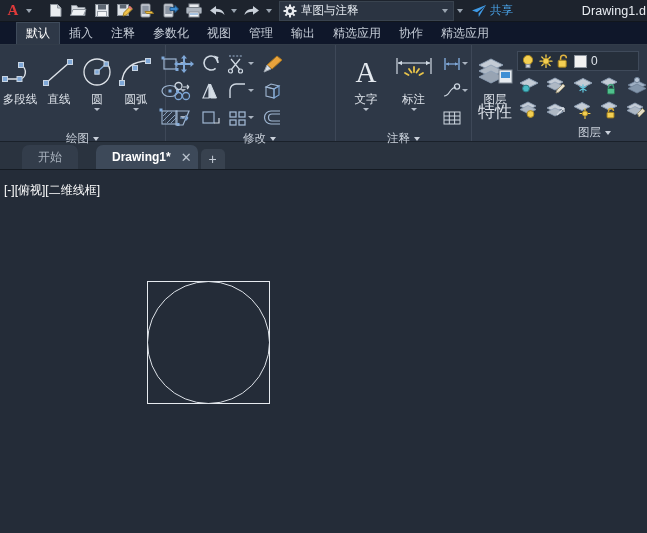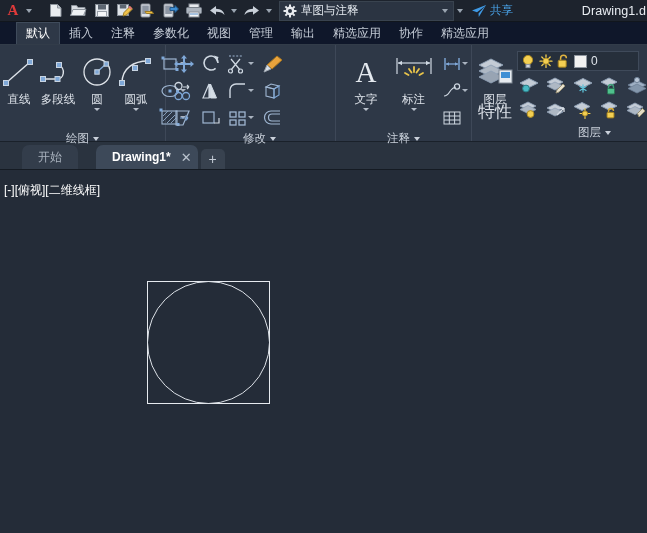--- a/index.html
+++ b/index.html
@@ -306,38 +306,38 @@
     <div class="rtab">协作</div>
     <div class="rtab">精选应用</div>
   </div>
 
   <div class="ribbon">
 
     <div class="panel" style="width:166px">
       <div class="panel-body">
         <div class="bigbtn">
           <div class="ico">
-            <svg width="38" height="34" viewBox="0 0 38 34">
-              <line x1="6" y1="28" x2="30" y2="7" stroke="#dfe4ea" stroke-width="1.4"></line>
-              <rect x="3.5" y="25.5" width="5" height="5" fill="#7fa8d8" stroke="#c8d4e2"></rect>
-              <rect x="27.5" y="4.5" width="5" height="5" fill="#7fa8d8" stroke="#c8d4e2"></rect>
-            </svg>
-          </div>
-          <div class="txt">直线</div>
-        </div>
-        <div class="bigbtn">
-          <div class="ico">
             <svg width="40" height="34" viewBox="0 0 40 34">
               <path d="M5 24h14c7 0 9-10 2-14" fill="none" stroke="#dfe4ea" stroke-width="1.4"></path>
               <rect x="2.5" y="21.5" width="5" height="5" fill="#7fa8d8" stroke="#c8d4e2"></rect>
               <rect x="17" y="21.5" width="5" height="5" fill="#7fa8d8" stroke="#c8d4e2"></rect>
               <rect x="18.5" y="7.5" width="5" height="5" fill="#7fa8d8" stroke="#c8d4e2"></rect>
             </svg>
           </div>
           <div class="txt">多段线</div>
+        </div>
+        <div class="bigbtn">
+          <div class="ico">
+            <svg width="38" height="34" viewBox="0 0 38 34">
+              <line x1="6" y1="28" x2="30" y2="7" stroke="#dfe4ea" stroke-width="1.4"></line>
+              <rect x="3.5" y="25.5" width="5" height="5" fill="#7fa8d8" stroke="#c8d4e2"></rect>
+              <rect x="27.5" y="4.5" width="5" height="5" fill="#7fa8d8" stroke="#c8d4e2"></rect>
+            </svg>
+          </div>
+          <div class="txt">直线</div>
         </div>
         <div class="bigbtn">
           <div class="ico">
             <svg width="38" height="34" viewBox="0 0 38 34">
               <circle cx="19" cy="17" r="13" fill="none" stroke="#dfe4ea" stroke-width="1.3"></circle>
               <line x1="19" y1="17" x2="28" y2="9" stroke="#7fa8d8" stroke-width="1.3"></line>
               <rect x="16.8" y="14.8" width="4.4" height="4.4" fill="#7fa8d8" stroke="#c8d4e2"></rect>
               <rect x="26" y="6.8" width="4.4" height="4.4" fill="#7fa8d8" stroke="#c8d4e2"></rect>
             </svg>
           </div>

